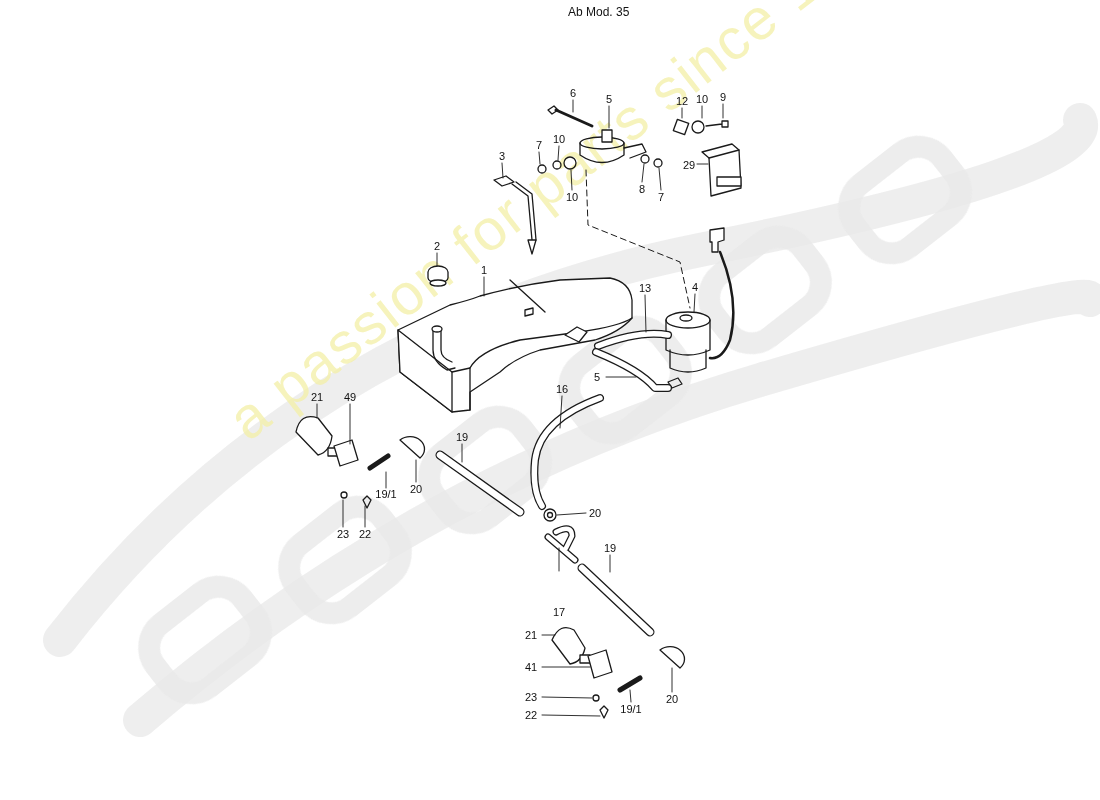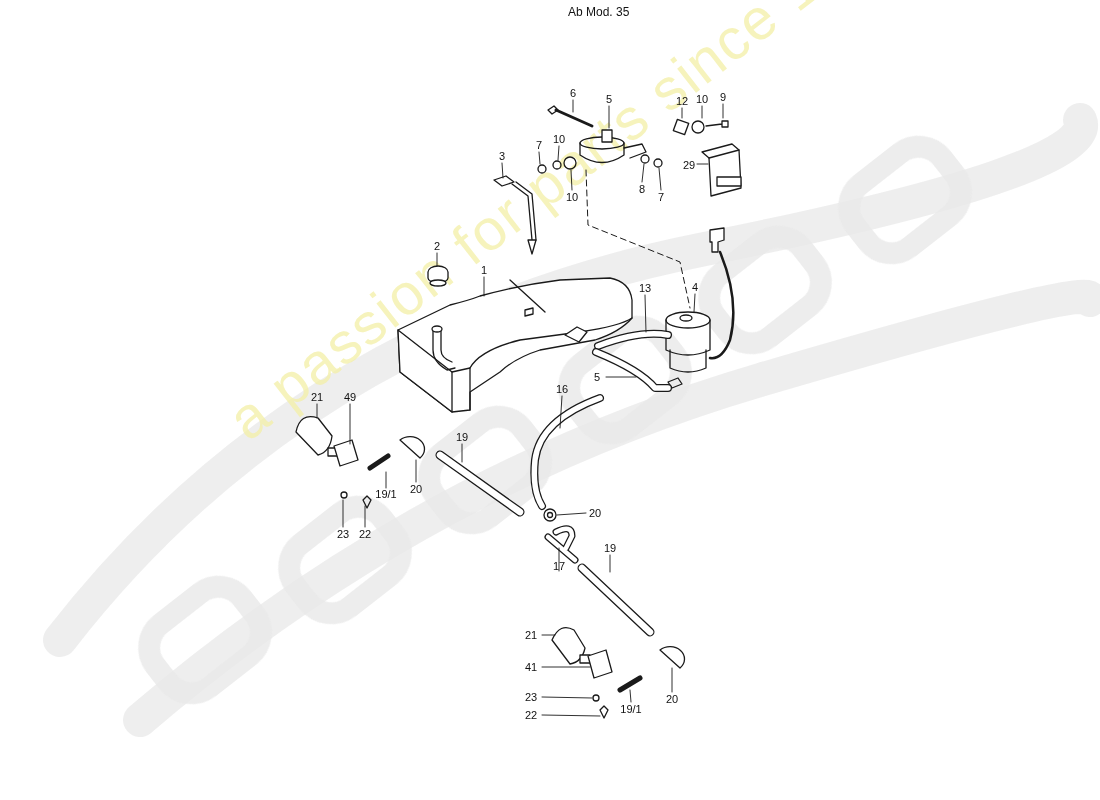--- a/index.html
+++ b/index.html
@@ -192,21 +192,21 @@
   <div class="lbl" style="left:642px;top:189px">8</div>
   <div class="lbl" style="left:723px;top:97px">9</div>
   <div class="lbl" style="left:702px;top:99px">10</div>
   <div class="lbl" style="left:572px;top:197px">10</div>
   <div class="lbl" style="left:559px;top:139px">10</div>
   <div class="lbl" style="left:539px;top:145px">7</div>
   <div class="lbl" style="left:682px;top:101px">12</div>
   <div class="lbl" style="left:597px;top:377px">5</div>
   <div class="lbl" style="left:645px;top:288px">13</div>
   <div class="lbl" style="left:562px;top:389px">16</div>
-  <div class="lbl" style="left:559px;top:566px">17</div>
+  <div class="lbl" style="left:559px;top:612px">17</div>
   <div class="lbl" style="left:595px;top:513px">20</div>
   <div class="lbl" style="left:462px;top:437px">19</div>
   <div class="lbl" style="left:610px;top:548px">19</div>
   <div class="lbl" style="left:386px;top:494px">19/1</div>
   <div class="lbl" style="left:631px;top:709px">19/1</div>
   <div class="lbl" style="left:416px;top:489px">20</div>
   <div class="lbl" style="left:672px;top:699px">20</div>
   <div class="lbl" style="left:317px;top:397px">21</div>
   <div class="lbl" style="left:531px;top:635px">21</div>
   <div class="lbl" style="left:365px;top:534px">22</div>

